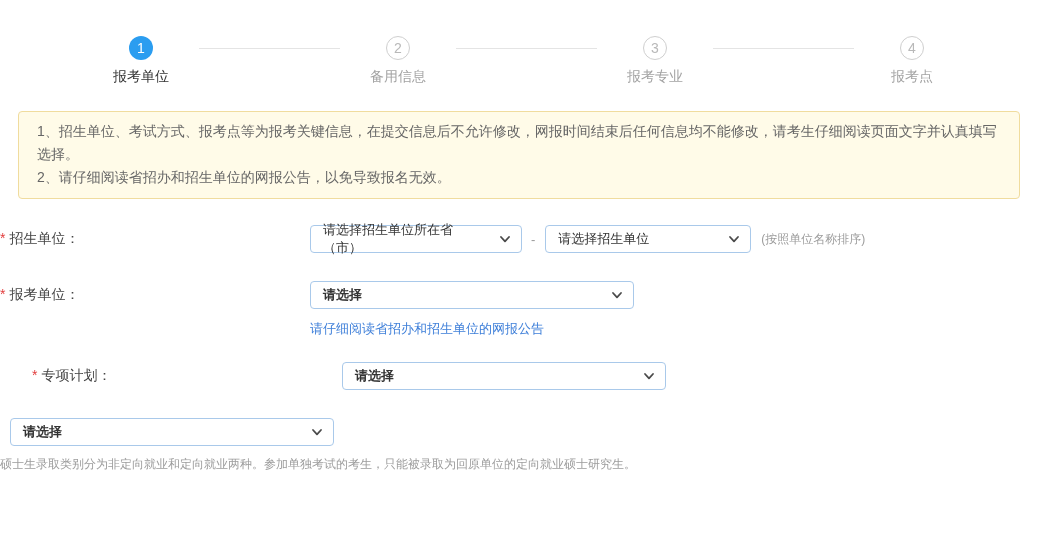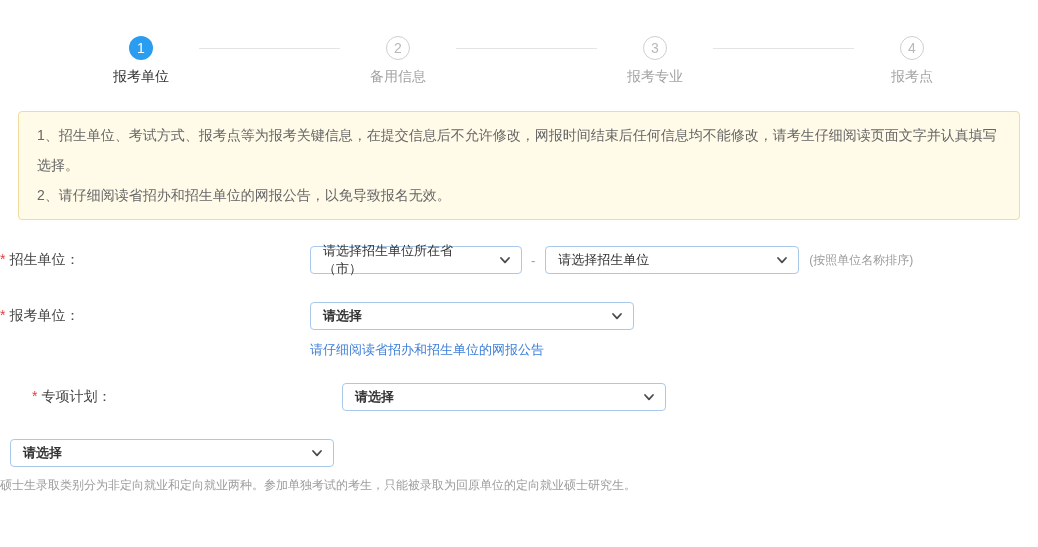--- a/index.html
+++ b/index.html
@@ -17,30 +17,30 @@
   .step-circle { width:24px; height:24px; border-radius:50%; display:flex; align-items:center; justify-content:center; font-size:14px; }
   .step.active .step-circle { background:#2b9df0; color:#fff; }
   .step.inactive .step-circle { background:#fff; border:1px solid #cfcfcf; color:#b8b8b8; }
   .step-label { margin-top:8px; font-size:14px; }
   .step.active .step-label { color:#333; }
   .step.inactive .step-label { color:#a3a3a3; }
   .step-connector { flex:1; height:1px; background:#e4e4e4; margin:12px 10px 0 10px; }
 
   
   .notice { margin:25px 18px 0 18px; background:#fffbe8; border:1px solid #f0dc9e; border-radius:4px; padding:8px 18px 9px; }
-  .notice p { margin:0; font-size:14px; color:#666; line-height:30px; }
+  .notice p { margin:0; font-size:14px; color:#666; line-height:23px; }
 
   
   .form { margin-top:26px; }
   .field-row { display:flex; align-items:center; }
   .field-label { width:300px; flex:none; text-align:left; font-size:14px; color:#444; }
   .req { color:#e23c3c; margin-right:4px; font-size:14px; }
   .select { height:28px; border:1px solid #a9c9ea; border-radius:4px; background:#fff; display:flex; align-items:center; justify-content:space-between; padding:0 9px 0 12px; font-size:13px; color:#333; margin-left:10px; cursor:pointer; }
   .select .chev { display:flex; align-items:center; margin-left:8px; }
-  .w1 { width:212px; } .w2 { width:254px; } .w3 { width:324px;font-weight:bold; }
+  .w1 { width:212px; } .w2 { width:206px; } .w3 { width:324px;font-weight:bold; }
   .dash { color:#999; margin-left:9px; font-size:13px; }
   .inline-hint { color:#9c9c9c; font-size:12px; margin-left:10px; }
   .sub { margin-left:310px; margin-top:10px; }
   .link { color:#3e7fd9; font-size:13px; text-decoration:none; cursor:pointer; }
   .sub-hint { margin-top:10px; color:#9c9c9c; font-size:12px; }
   .gap-a { margin-top:28px; }
   .gap-b { margin-top:24px;padding-left:32px; }
 </style>
 </head>
 <body>

